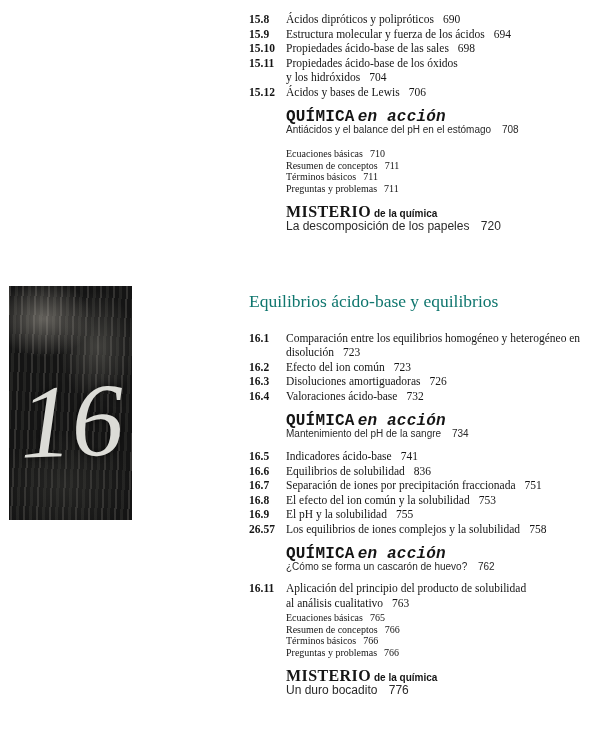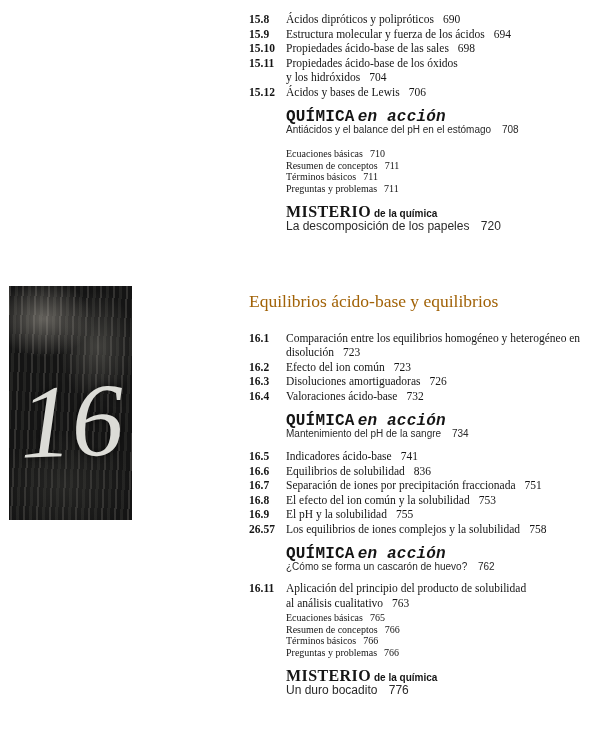--- a/index.html
+++ b/index.html
@@ -27,21 +27,21 @@
   
   .misterio{margin-left:37px;margin-top:11px;}
   .m-label{line-height:13px;white-space:nowrap;}
   .m-main{font-family:"Liberation Serif",serif;font-weight:700;font-size:16px;letter-spacing:.4px;}
   .m-rest{font-family:"Liberation Sans",sans-serif;font-weight:700;font-size:10px;margin-left:3px;}
   .m-caption{font-family:"Liberation Sans",sans-serif;font-size:12px;line-height:12.5px;color:#2a2a2a;white-space:nowrap;}
   .m-caption .pg{margin-left:8px;}
 
   
   .ch16{margin-top:57px;}
-  .chapter-title{margin:0 0 18px 0;font-weight:400;font-size:17.5px;line-height:23px;color:#a16207;}
+  .chapter-title{margin:0 0 18px 0;font-weight:400;font-size:17.5px;line-height:23px;color:#0f766e;}
   .chapter-title .pg{margin-left:10px;}
   .rows-b{margin-top:9px;}
   .rows-c{margin-top:8px;}
   .ch16 .endmatter{margin-top:2px;}
 
   
   .photo{position:absolute;left:9px;top:286px;width:123px;height:234px;overflow:hidden;
          background-color:#141414;
          background-image:
            radial-gradient(ellipse 70px 55px at 28% 14%, rgba(175,170,160,0.50), rgba(0,0,0,0) 70%),

